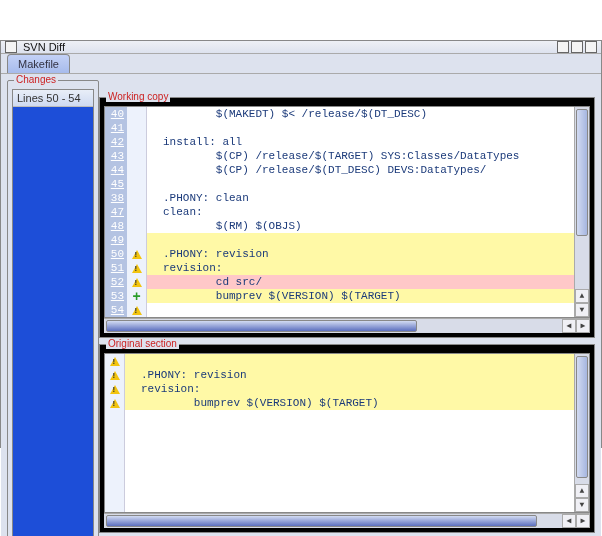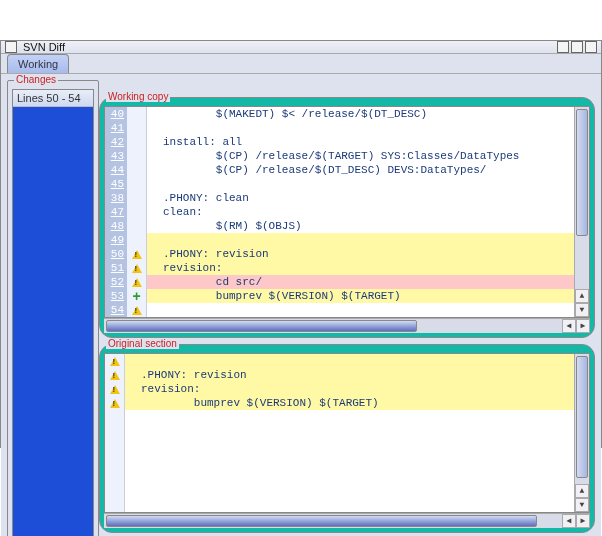--- a/index.html
+++ b/index.html
@@ -111,23 +111,23 @@
     color: #333;
   }
   .right-panel {
     flex: 1;
     display: flex;
     flex-direction: column;
     gap: 6px;
   }
   .code-group {
     border: 1px solid #888;
-    border-radius: 13px;
+    border-radius: 0;
     position: relative;
-    background: #14b8a6;
+    background: #000000;
     padding: 8px 4px 4px 4px;
   }
   .code-wrap {
     display: flex;
     border: 1px solid #888;
     background: #fff;
   }
   .code-main { flex: 1; display: flex; overflow: hidden; }
   .gutter {
     background: #b4c3e2;
@@ -257,21 +257,21 @@
     <div class="close-box"></div>
     <div class="title">SVN Diff</div>
     <div class="win-controls">
       <div class="win-btn"></div>
       <div class="win-btn"></div>
       <div class="win-btn"></div>
     </div>
   </div>
 
   <div class="tabbar">
-    <div class="tab">Working</div>
+    <div class="tab">Makefile</div>
   </div>
 
   <div class="body-area">
 
     <div class="left-panel">
       <div class="group">
         <div class="group-title">Changes</div>
         <div class="changes-list" id="changes-list">
             <div class="changes-item">Lines 50 - 54</div>
           </div>

